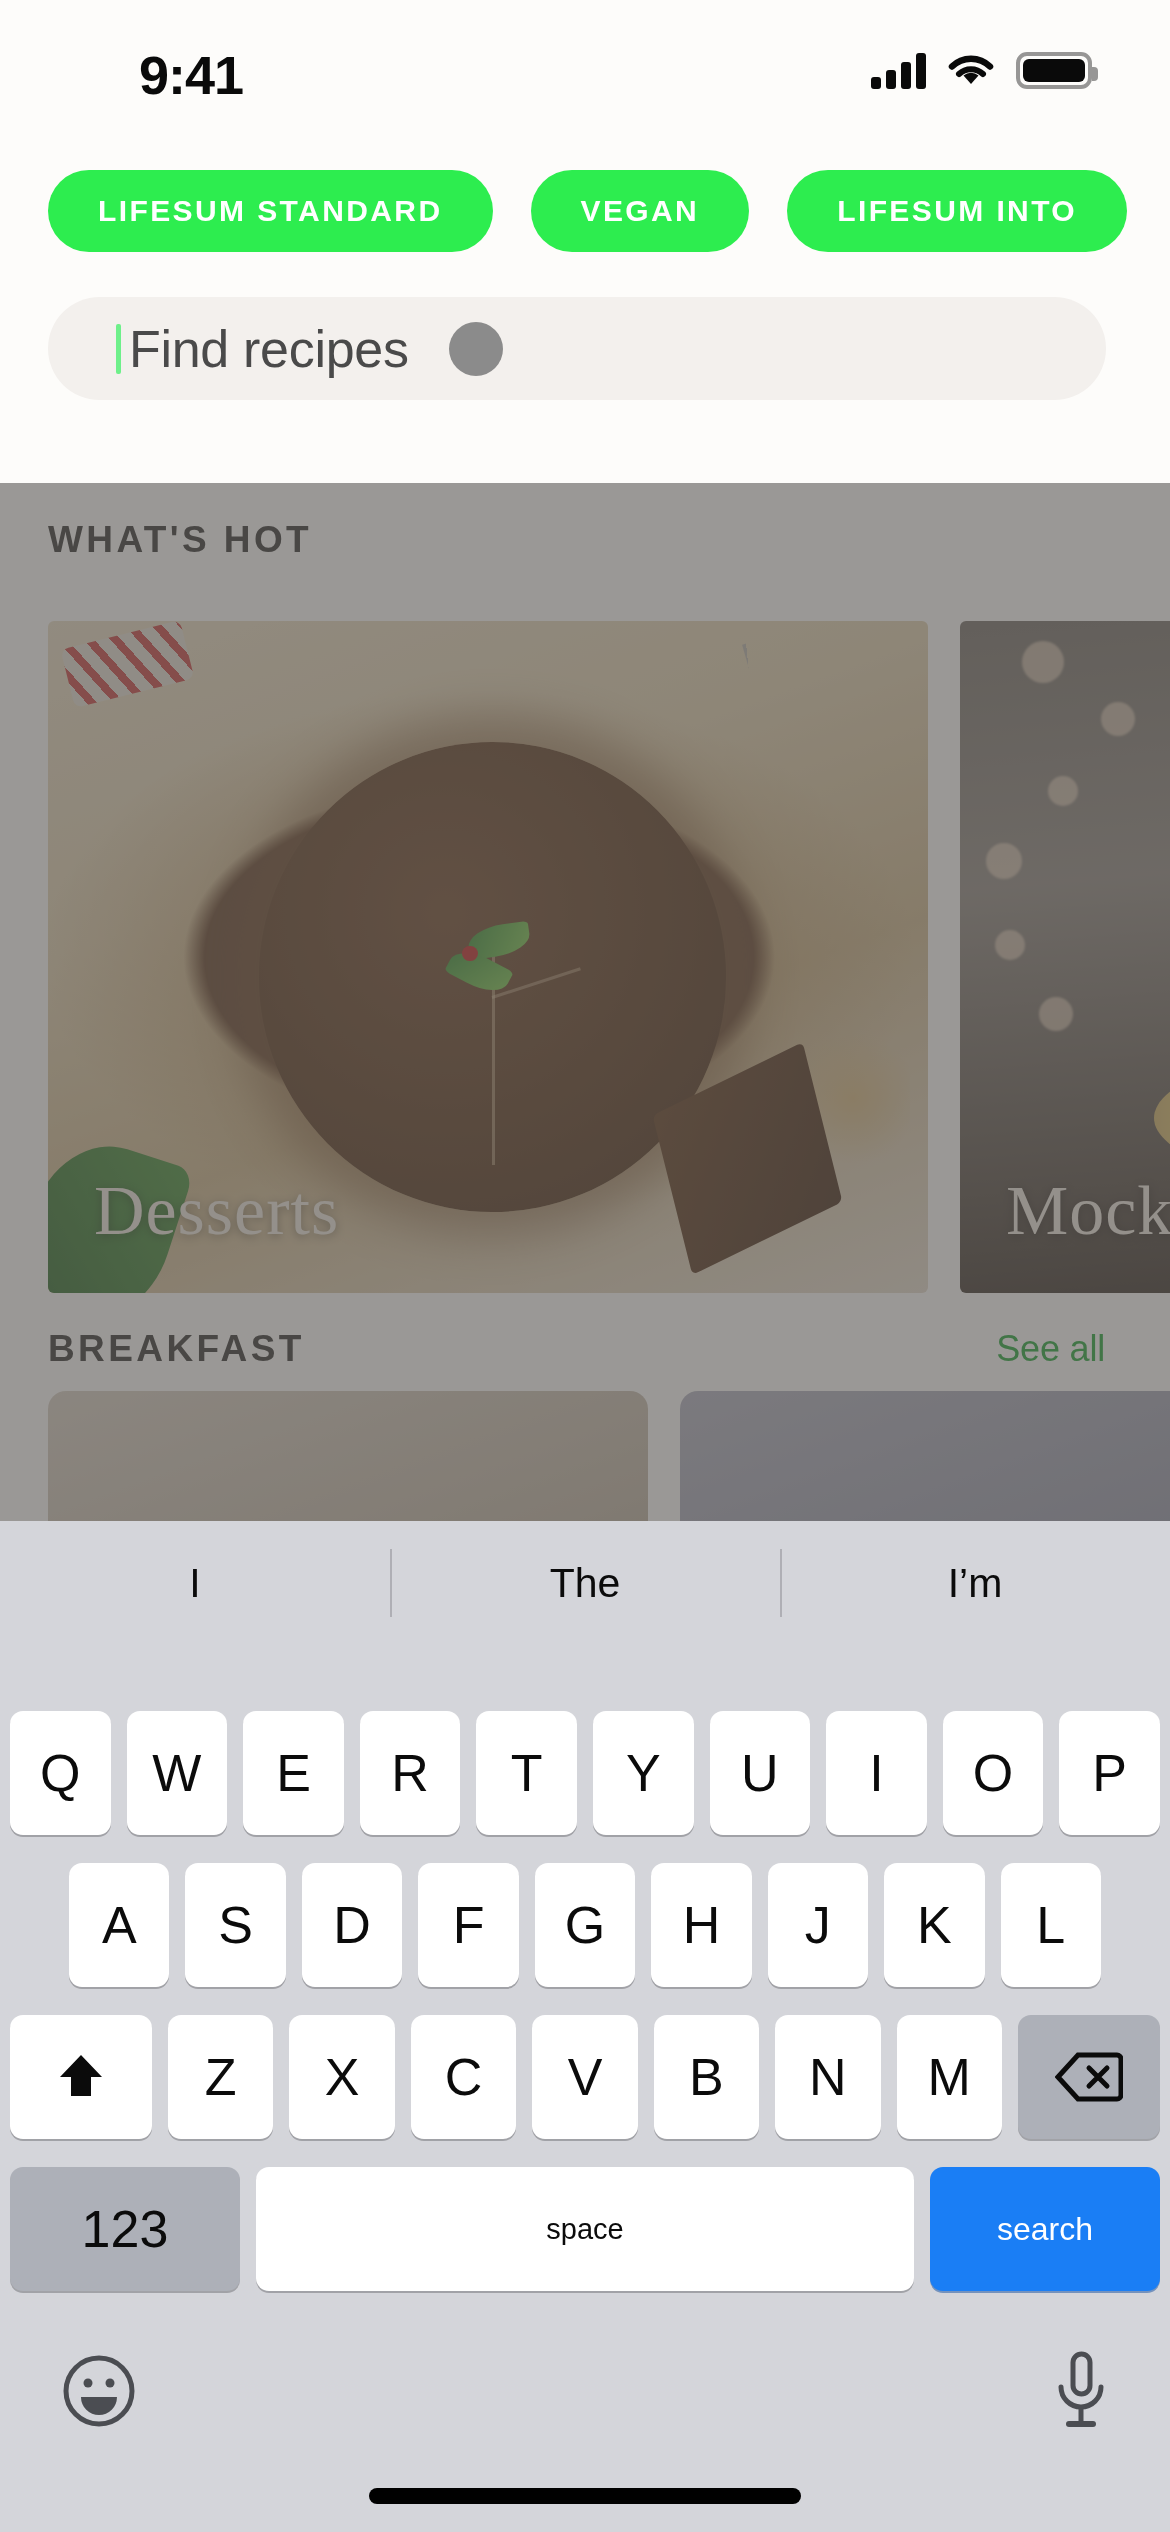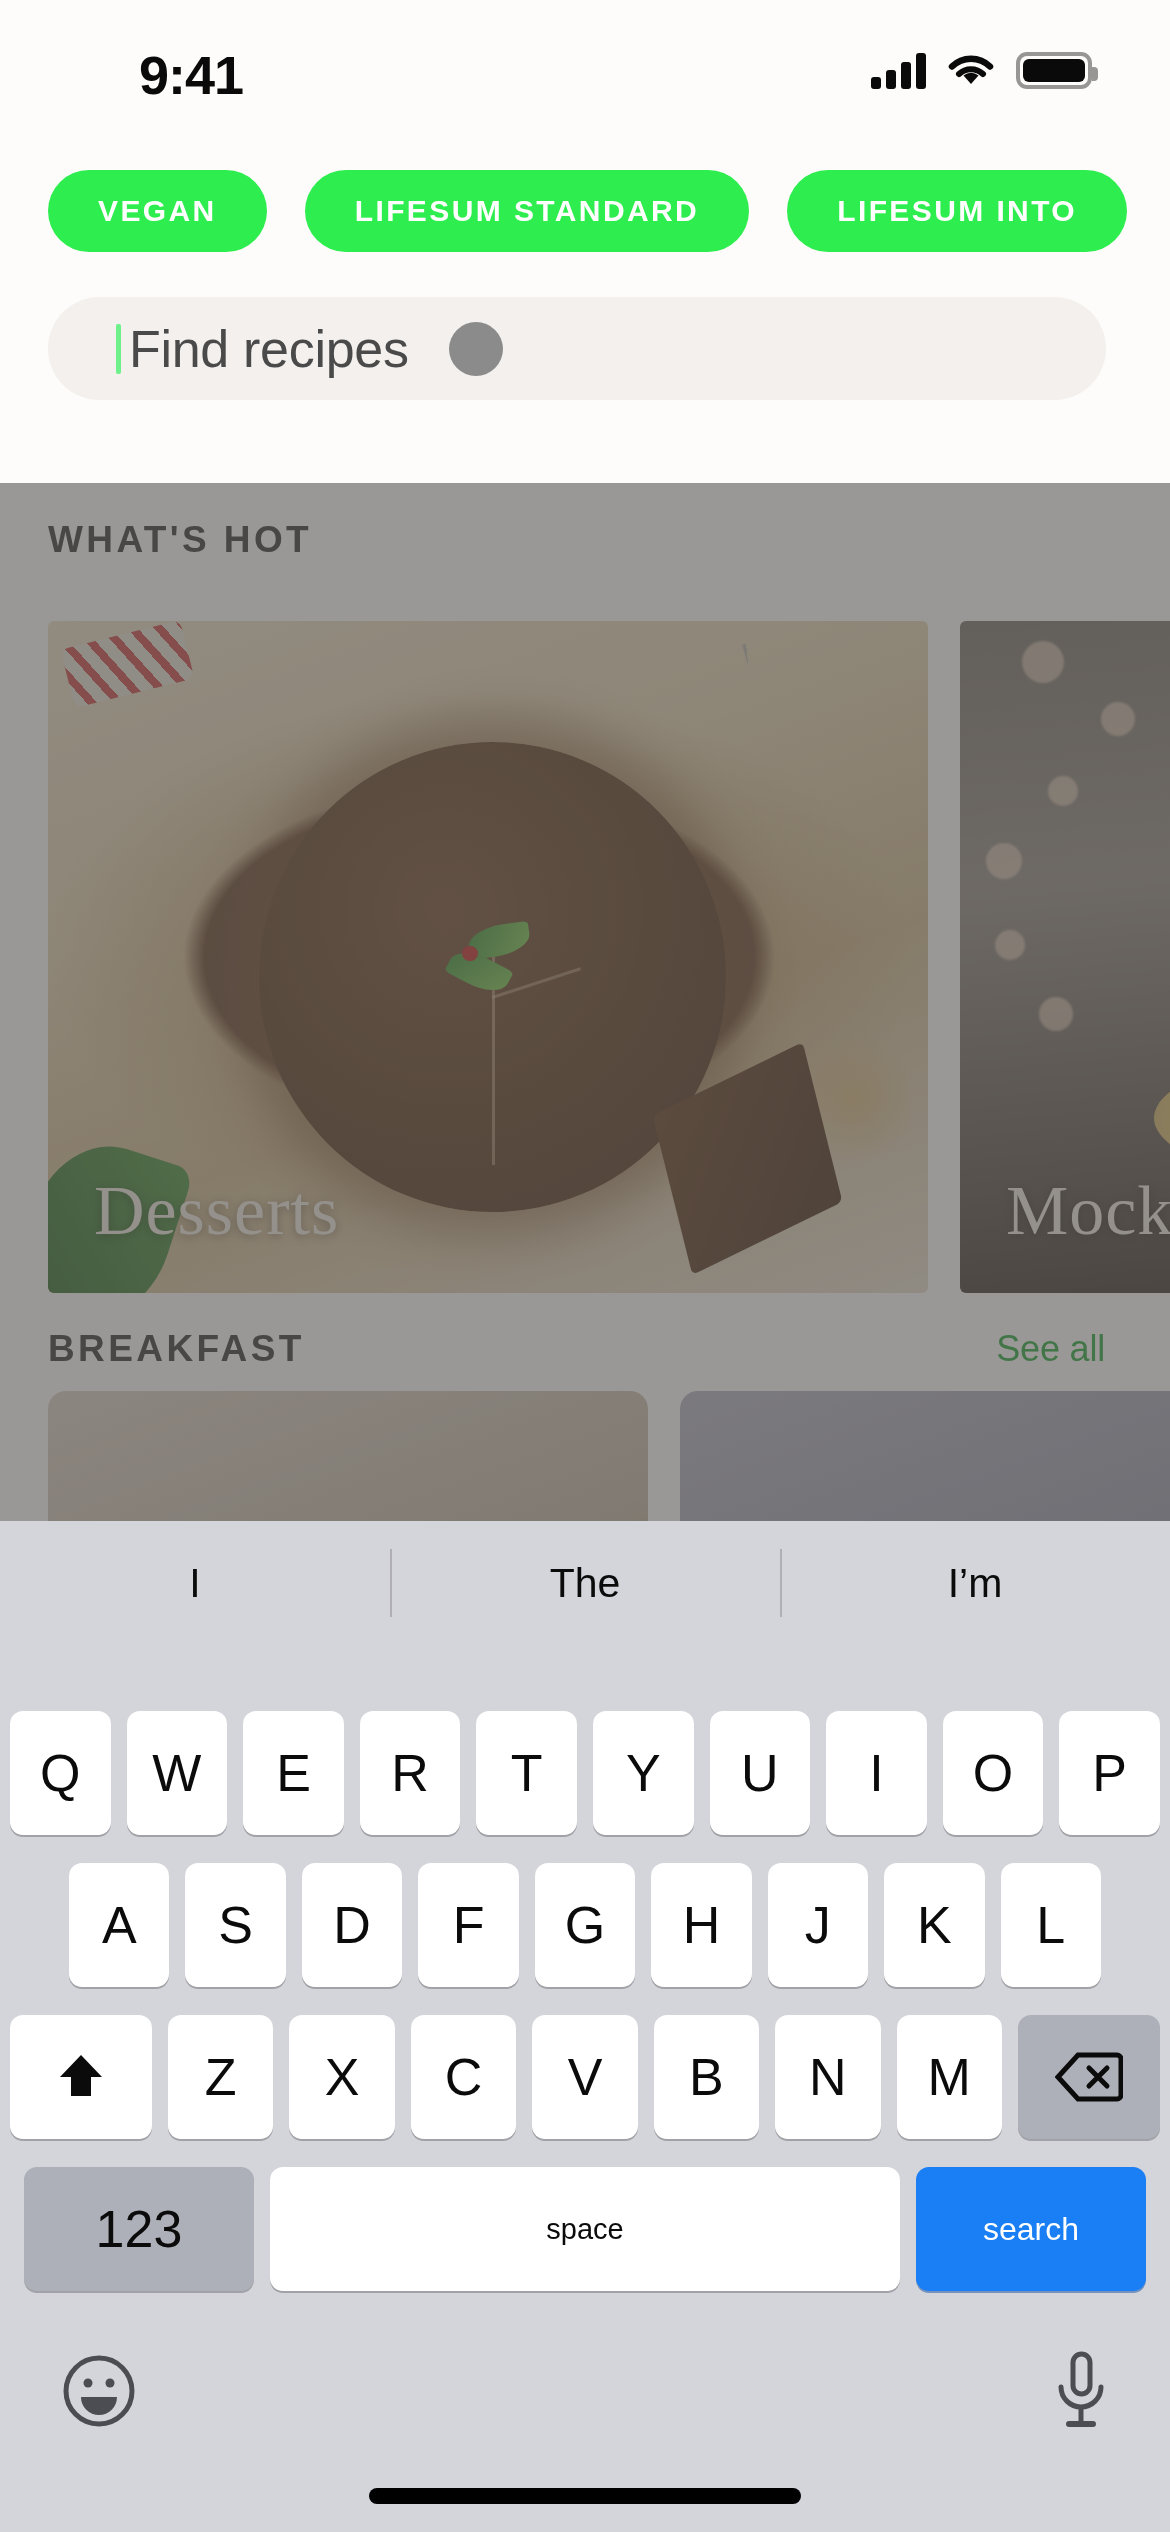--- a/index.html
+++ b/index.html
@@ -216,21 +216,21 @@
   .key.space { font-size: 29px; text-align: center; }
   .key.blue { background: #1a7ef5; color: #ffffff; font-size: 32px; box-shadow: 0 2px 0 rgba(20,80,160,.5); }
   .kb-row-wrap { position: absolute; left: 0; width: 1170px; display: flex; }
   .row1 { top: 190px; padding: 0 10px; gap: 16px; }
   .row1 .key { flex: 1; }
   .row2 { top: 342px; padding: 0 69px; gap: 16px; }
   .row2 .key { flex: 1; }
   .row3 { top: 494px; padding: 0 10px; gap: 16px; align-items: center; }
   .row3 .key.letter { flex: 1; }
   .row3 .key.mod { width: 142px; }
-  .row4 { top: 646px; padding: 0 24px; gap: 16px; }
+  .row4 { top: 646px; padding: 0 10px; gap: 16px; }
   .key.num { width: 230px; }
   .key.spacebar { flex: 1; }
   .key.searchkey { width: 230px; }
   .kb-bottom {
     position: absolute; top: 810px; left: 0; width: 1170px; height: 120px;
     display: flex; align-items: center; justify-content: space-between;
     padding: 0 60px;
   }
   .home-indicator {
     position: absolute; bottom: 28px; left: 50%; transform: translateX(-50%);
@@ -316,24 +316,24 @@
       <div class="battery">
           <i></i>
         </div>
     </div>
   </div>
 
   <div class="top-panel">
 
     <div class="chips-row">
       <div class="chip">
+        <span>LIFESUM STANDARD</span>
+      </div>
+      <div class="chip">
         <span>VEGAN</span>
-      </div>
-      <div class="chip">
-        <span>LIFESUM STANDARD</span>
       </div>
       <div class="chip">
         <span>LIFESUM INTO</span>
       </div>
     </div>
 
     <div class="search-wrap">
       <div class="caret"></div>
       <div class="search-placeholder">Find recipes</div>
       <div class="search-dot"></div>

